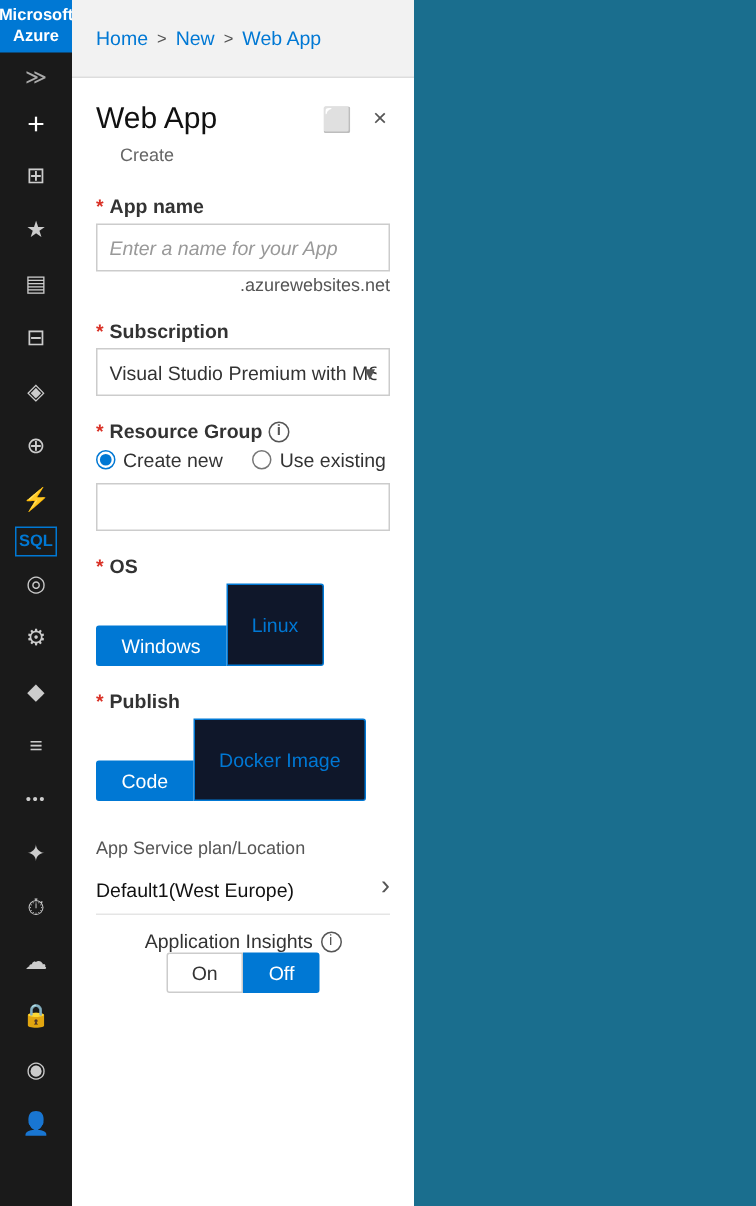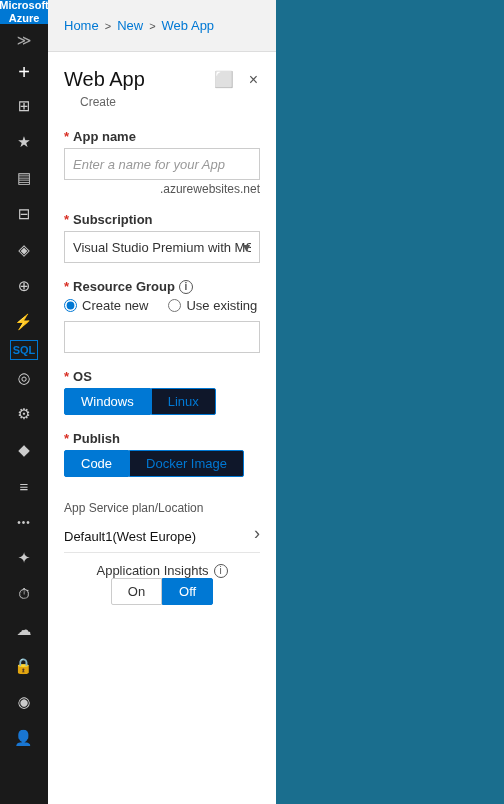--- a/index.html
+++ b/index.html
@@ -12,21 +12,21 @@
       height: 804px;
       display: flex;
       flex-direction: column;
       align-items: center;
       padding-top: 0;
       flex-shrink: 0;
     }
     .sidebar-header {
       width: 100%;
       background: #0078d4;
-      height: 24px;
+      height: 35px;
       display: flex;
       align-items: center;
       justify-content: center;
       color: white;
       font-weight: 700;
       font-size: 11px;
       padding: 0 4px;
       text-align: center;
       line-height: 1.2;
     }
@@ -236,20 +236,21 @@
       cursor: pointer;
       background: #0f172a;
       color: #0078d4;
     }
     .btn-toggle.active {
       background: #0078d4;
       color: #fff;
     }
     .btn-toggle:first-child {
       border-radius: 2px 0 0 2px;
+      margin-top: 28px;
     }
     .btn-toggle:last-child {
       border-radius: 0 2px 2px 0;
     }
 
     
     .service-plan-row {
       display: flex;
       align-items: flex-end;
       justify-content: space-between;

